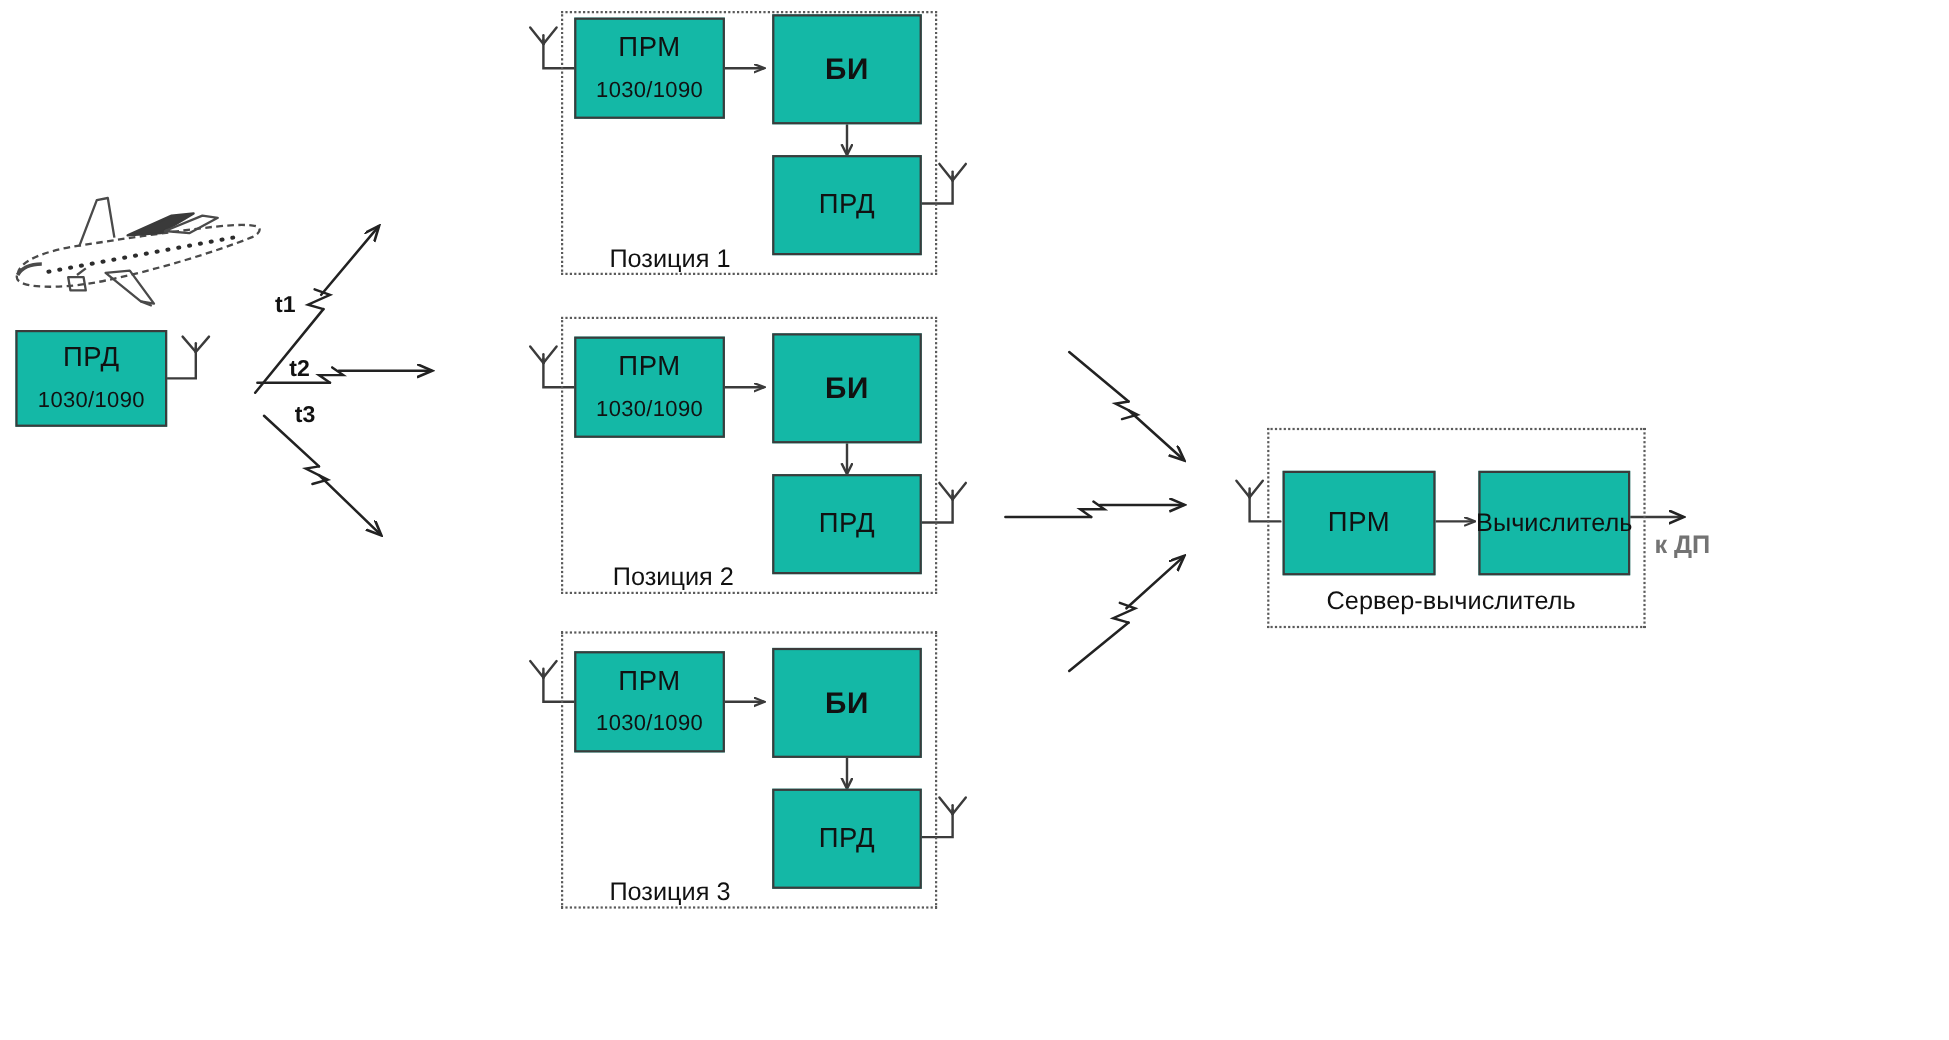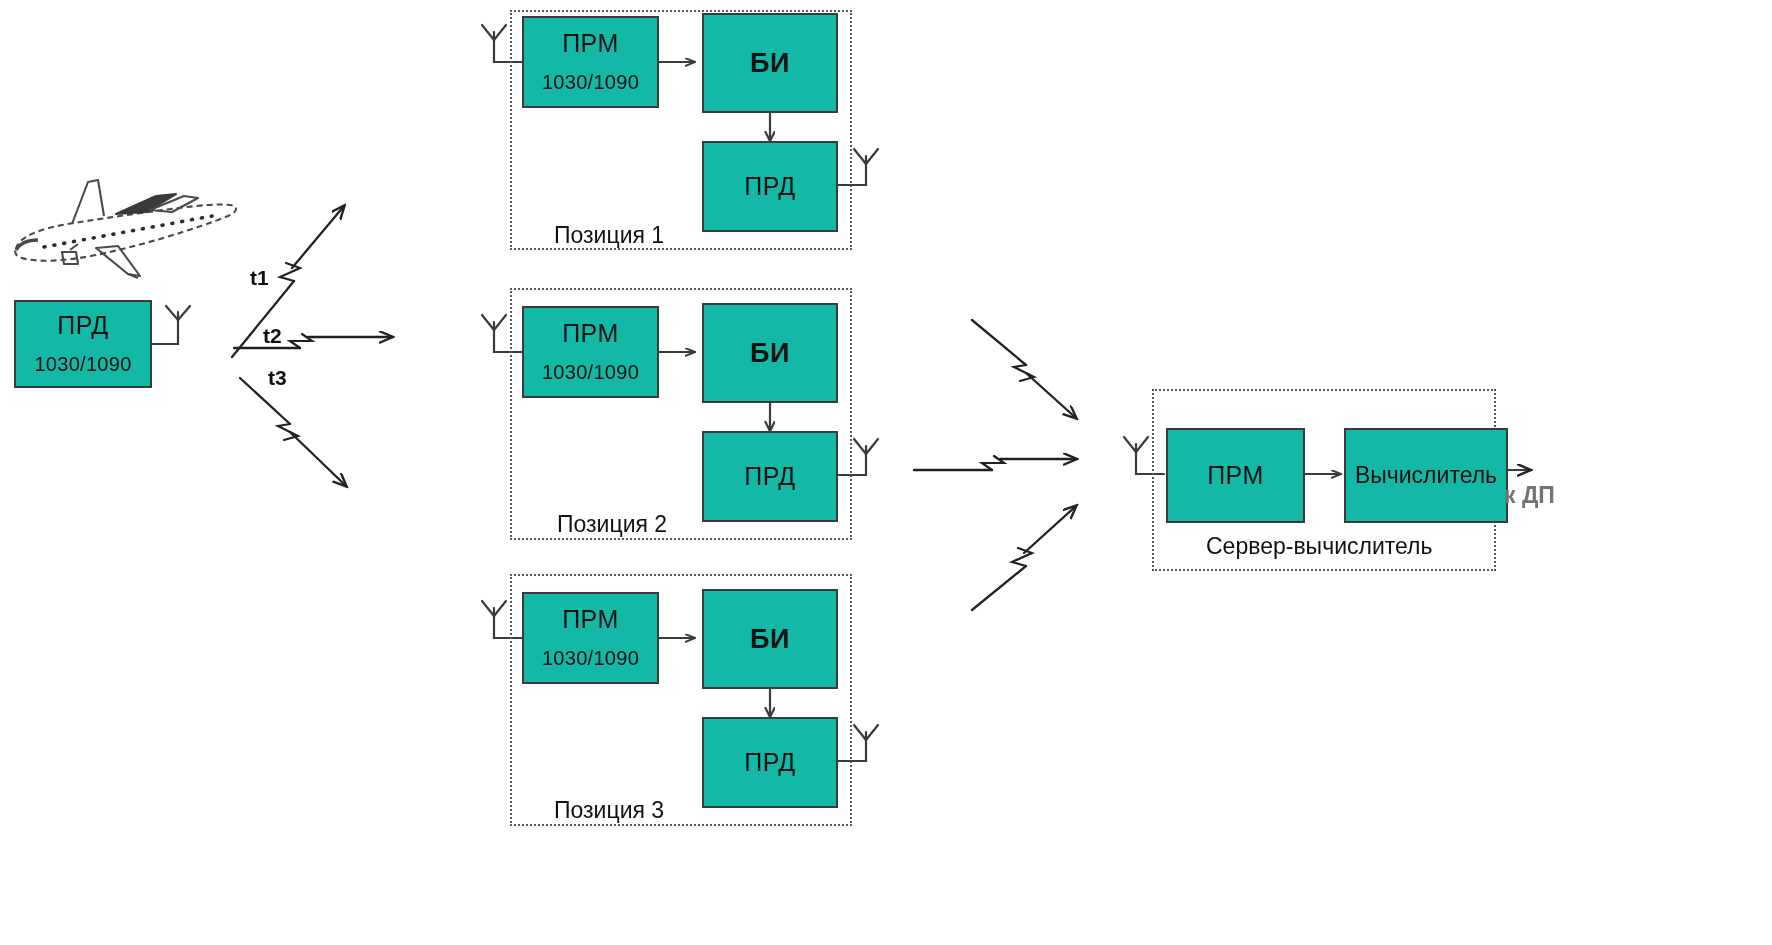--- a/index.html
+++ b/index.html
@@ -277,18 +277,18 @@
   </div>
   <div class="node-box" style="left:702px; top:717px; width:136px; height:91px;">
     <div class="node-title">ПРД</div>
   </div>
 
   <div class="group-frame" style="left:1152px; top:389px; width:344px; height:182px;"></div>
   <div class="group-label" style="left:1178px; top:533px;">Сервер-вычислитель</div>
   <div class="node-box" style="left:1166px; top:428px; width:139px; height:95px;">
     <div class="node-title">ПРМ</div>
   </div>
-  <div class="node-box" style="left:1344px; top:428px; width:164px; height:95px;">
+  <div class="node-box" style="left:1344px; top:428px; width:138px; height:95px;">
     <div class="node-title small">Вычислитель</div>
   </div>
   <div class="out-label" style="left:1504px; top:482px;">к ДП</div>
 
 </div>
 
 </body></html>

